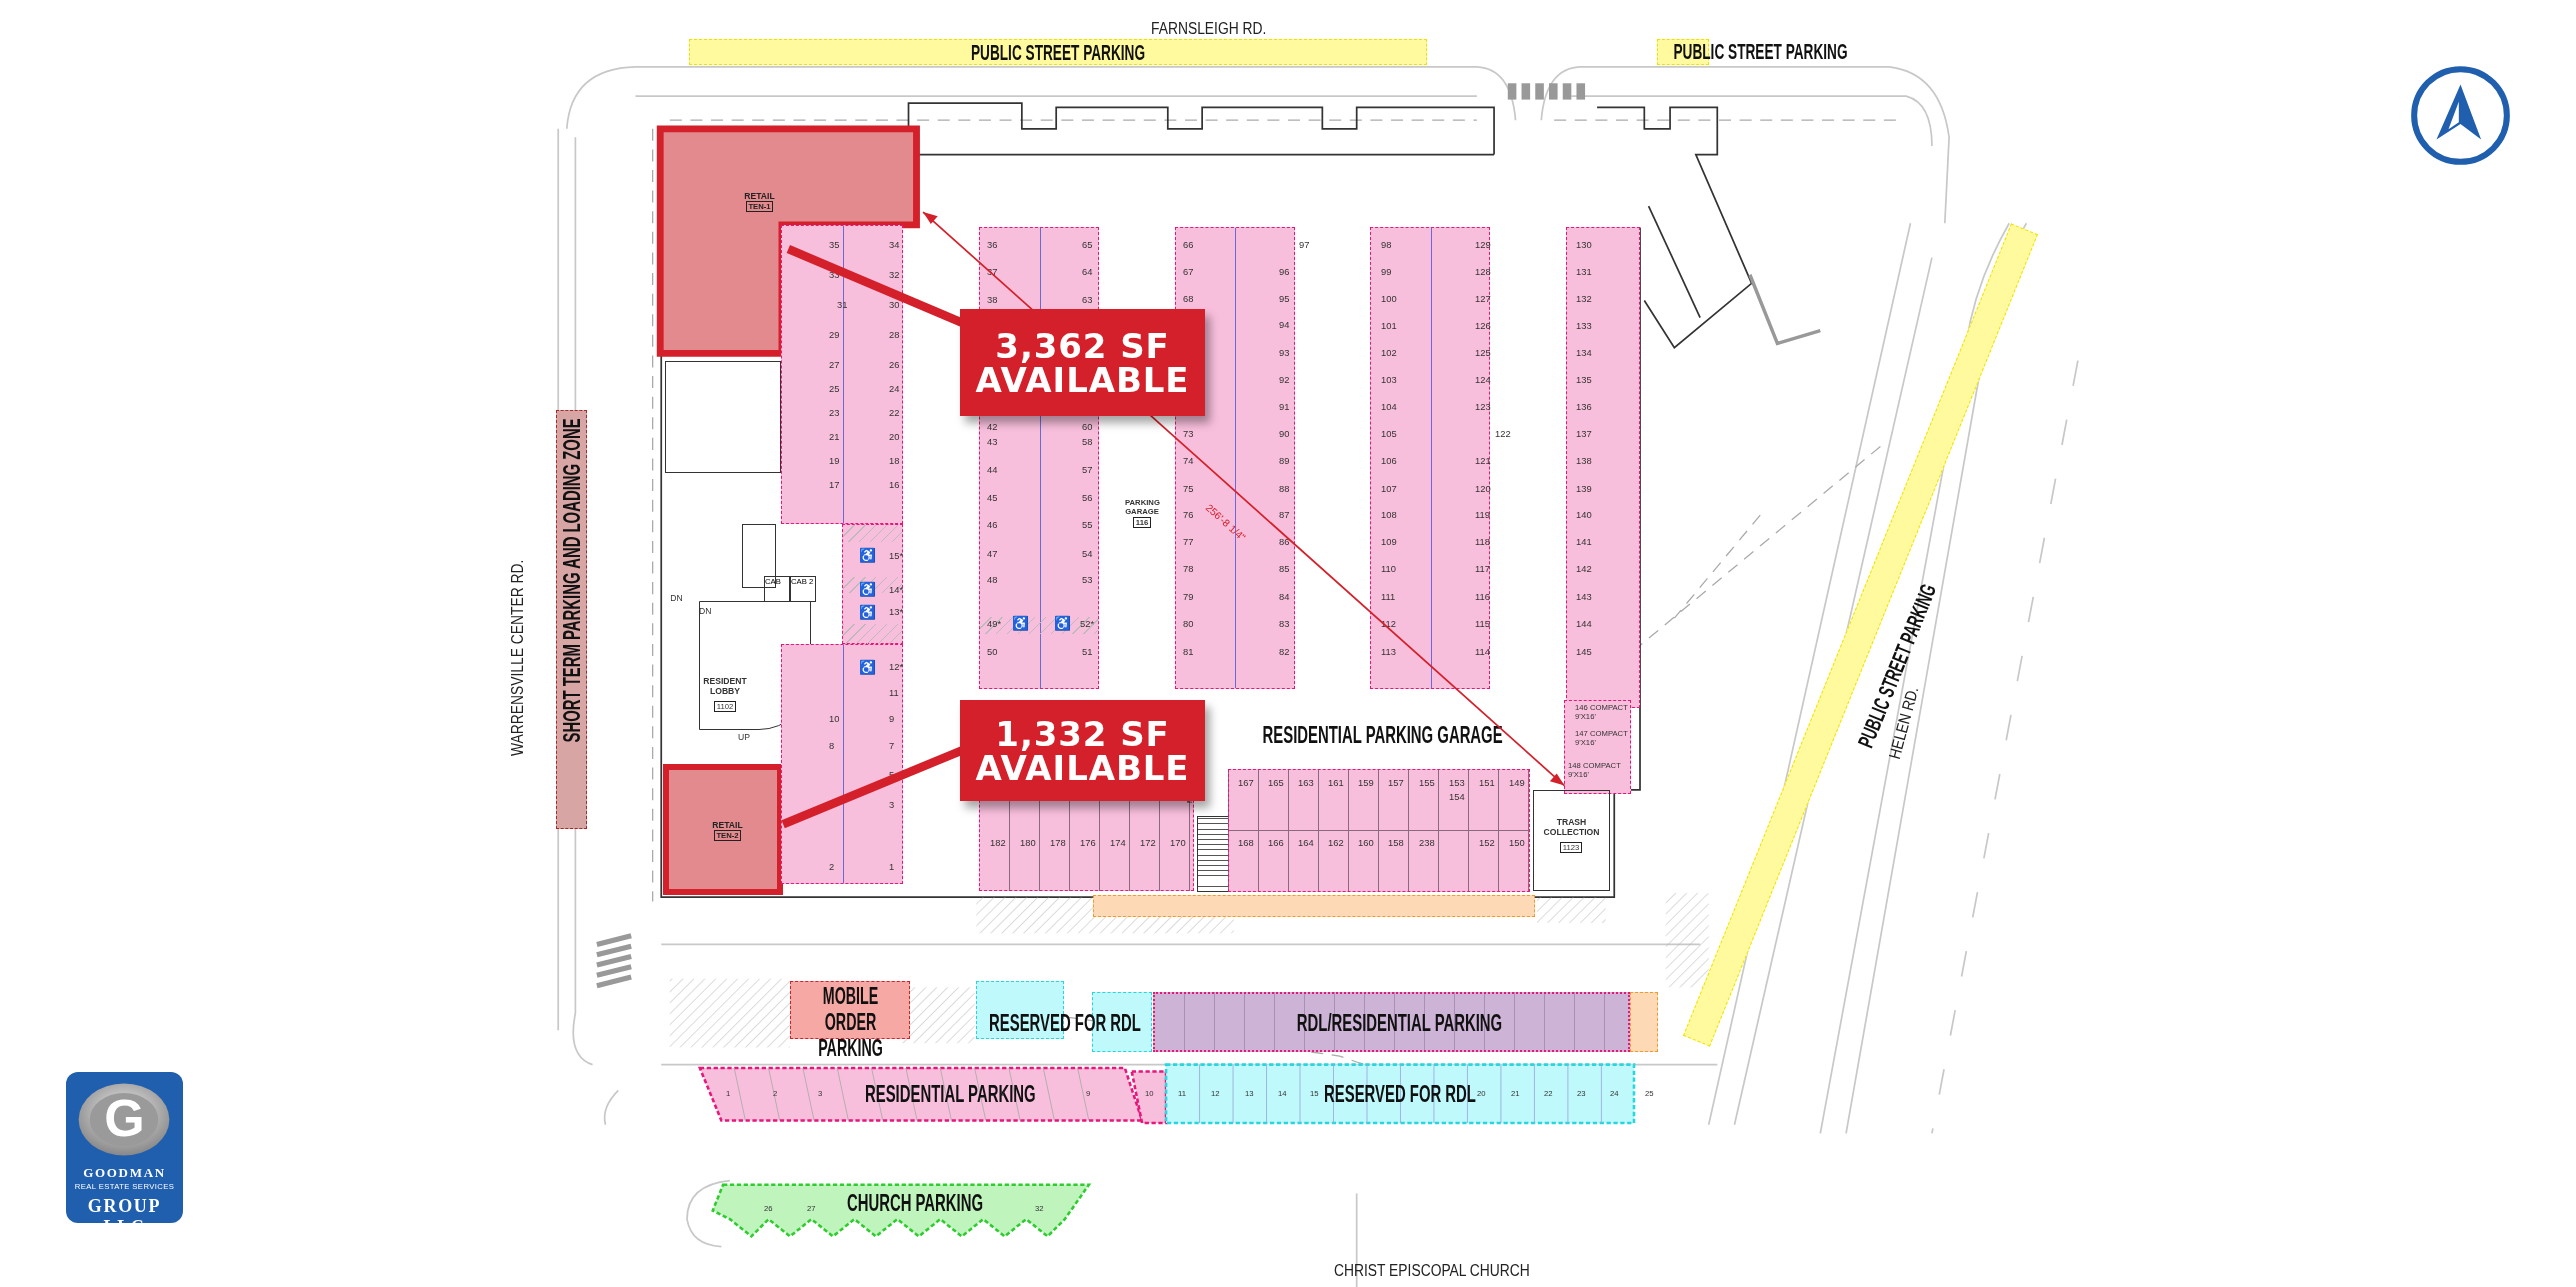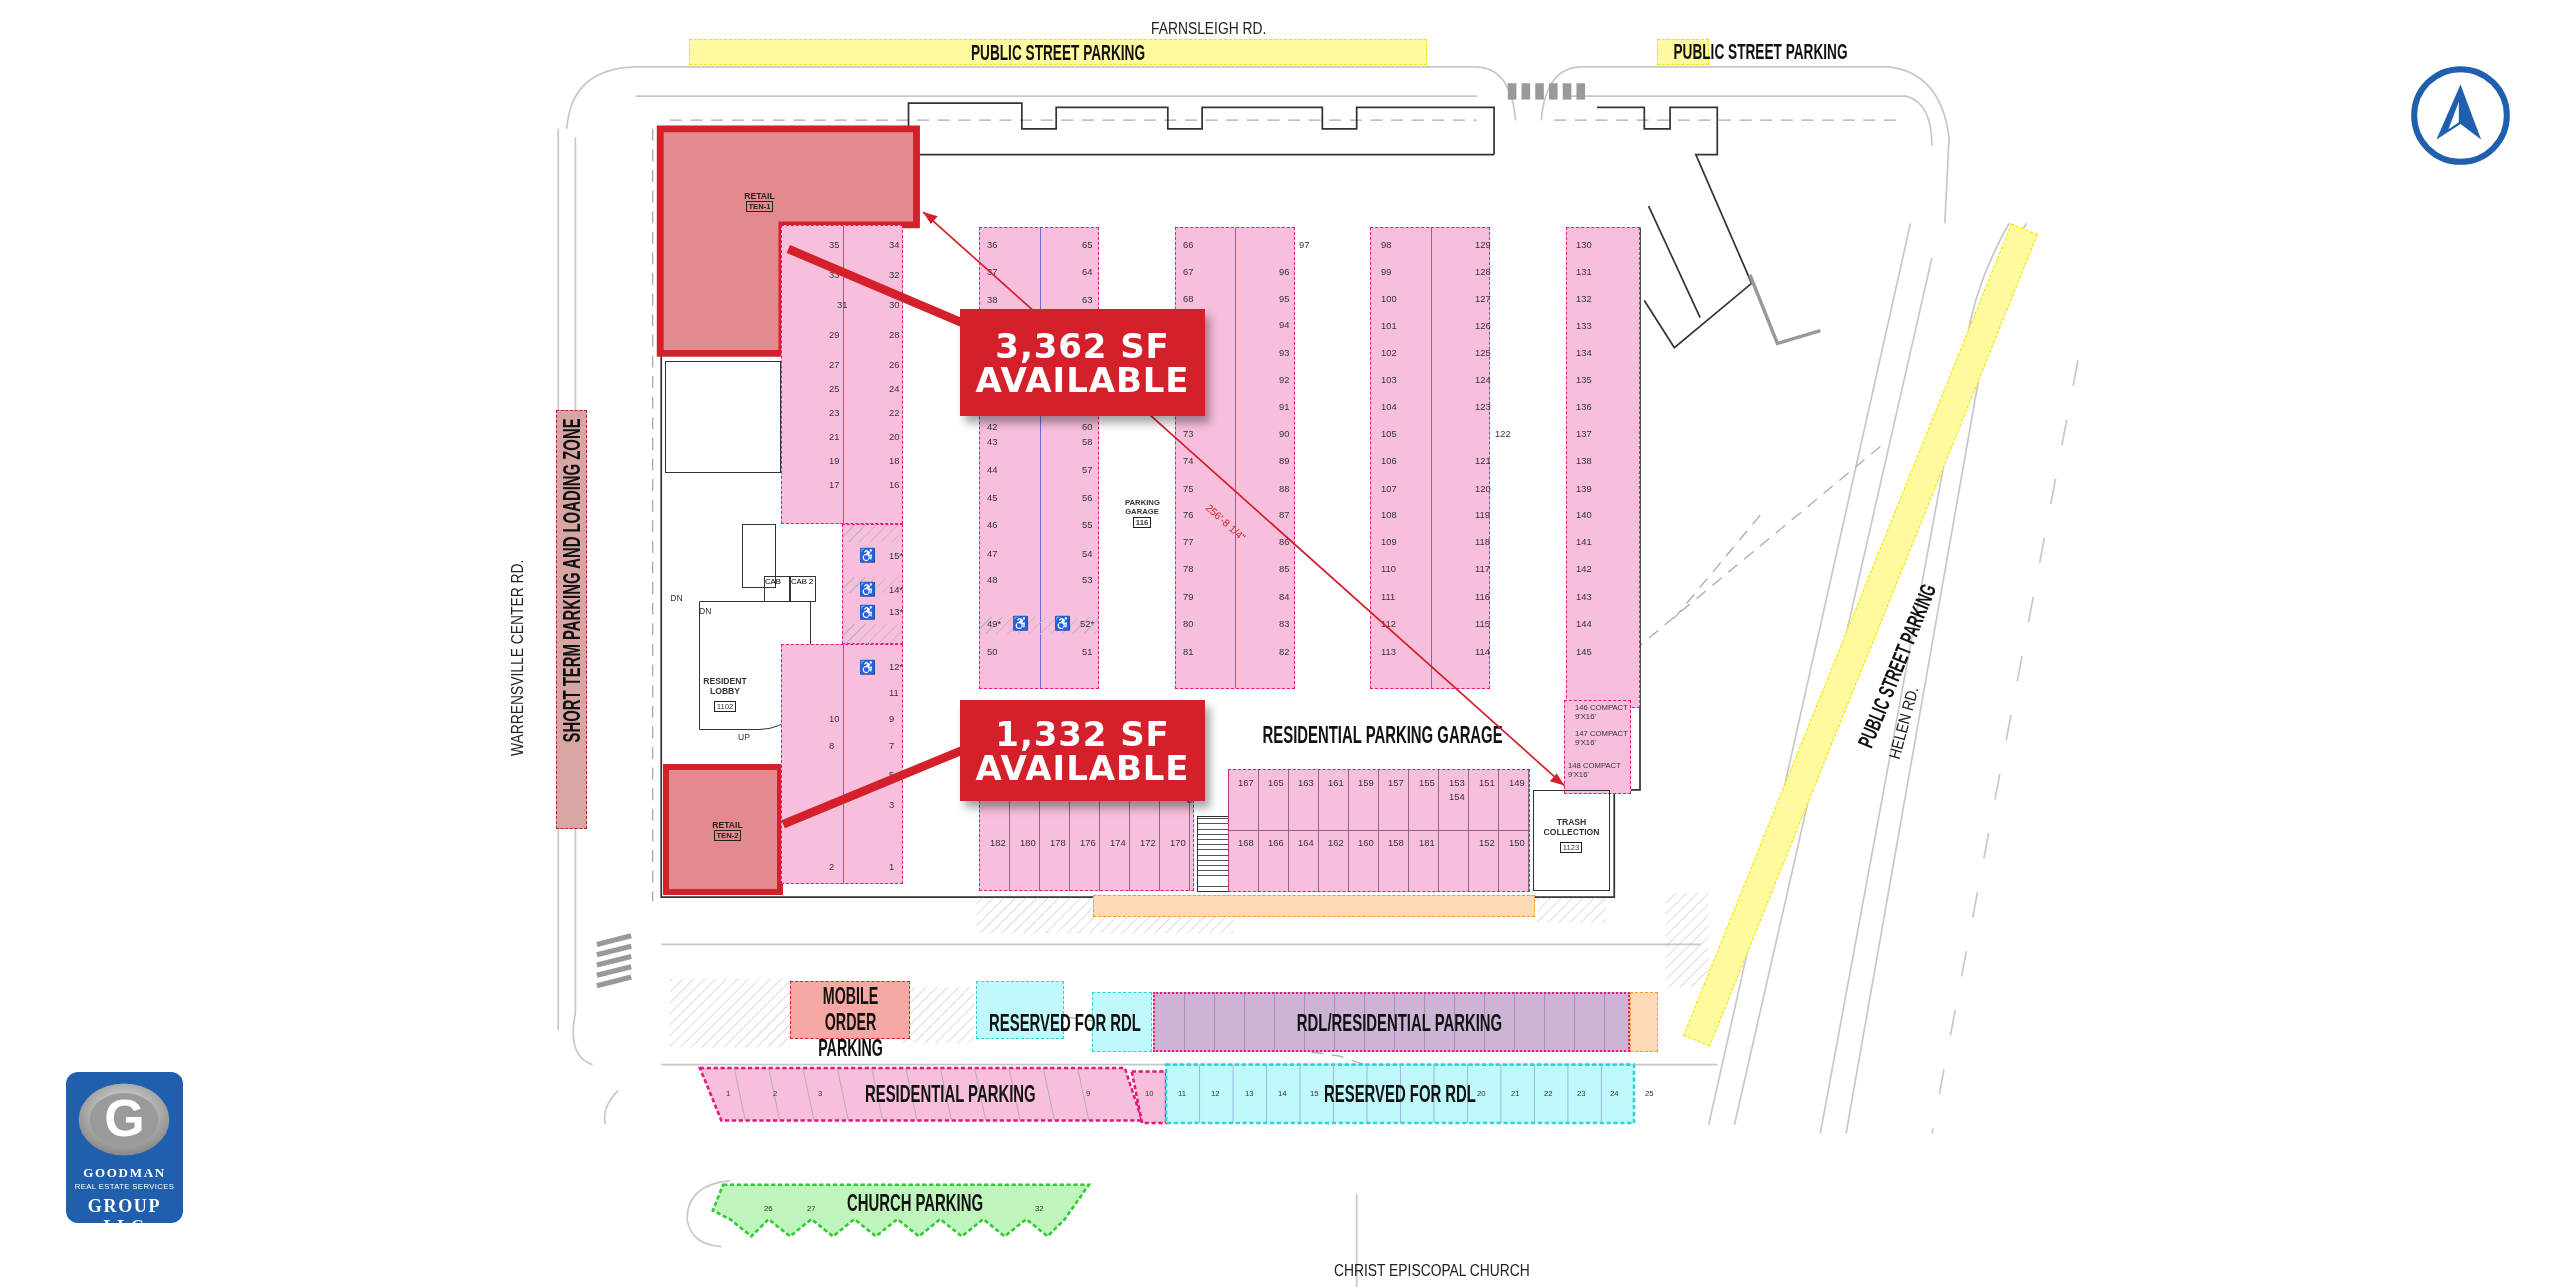--- a/index.html
+++ b/index.html
@@ -354,21 +354,21 @@
   <div class="num" style="left:1419px;top:777px;">155</div>
   <div class="num" style="left:1449px;top:777px;">153</div>
   <div class="num" style="left:1479px;top:777px;">151</div>
   <div class="num" style="left:1509px;top:777px;">149</div>
   <div class="num" style="left:1238px;top:837px;">168</div>
   <div class="num" style="left:1268px;top:837px;">166</div>
   <div class="num" style="left:1298px;top:837px;">164</div>
   <div class="num" style="left:1328px;top:837px;">162</div>
   <div class="num" style="left:1358px;top:837px;">160</div>
   <div class="num" style="left:1388px;top:837px;">158</div>
-  <div class="num" style="left:1419px;top:837px;">181</div>
+  <div class="num" style="left:1419px;top:837px;">238</div>
   <div class="num" style="left:1449px;top:791px;">154</div>
   <div class="num" style="left:1479px;top:837px;">152</div>
   <div class="num" style="left:1509px;top:837px;">150</div>
 </div>
 
 <div class="wall" style="left:1533px;top:790px;width:77px;height:101px;border-width:1.7px;">
   <div class="num" style="left:0;right:0;top:26px;text-align:center;font-size:8.6px;font-weight:700;line-height:10.3px;">TRASH COLLECTION</div>
   <div class="num" style="left:26px;top:50px;"><span class="tag">1123</span></div>
 </div>
 

